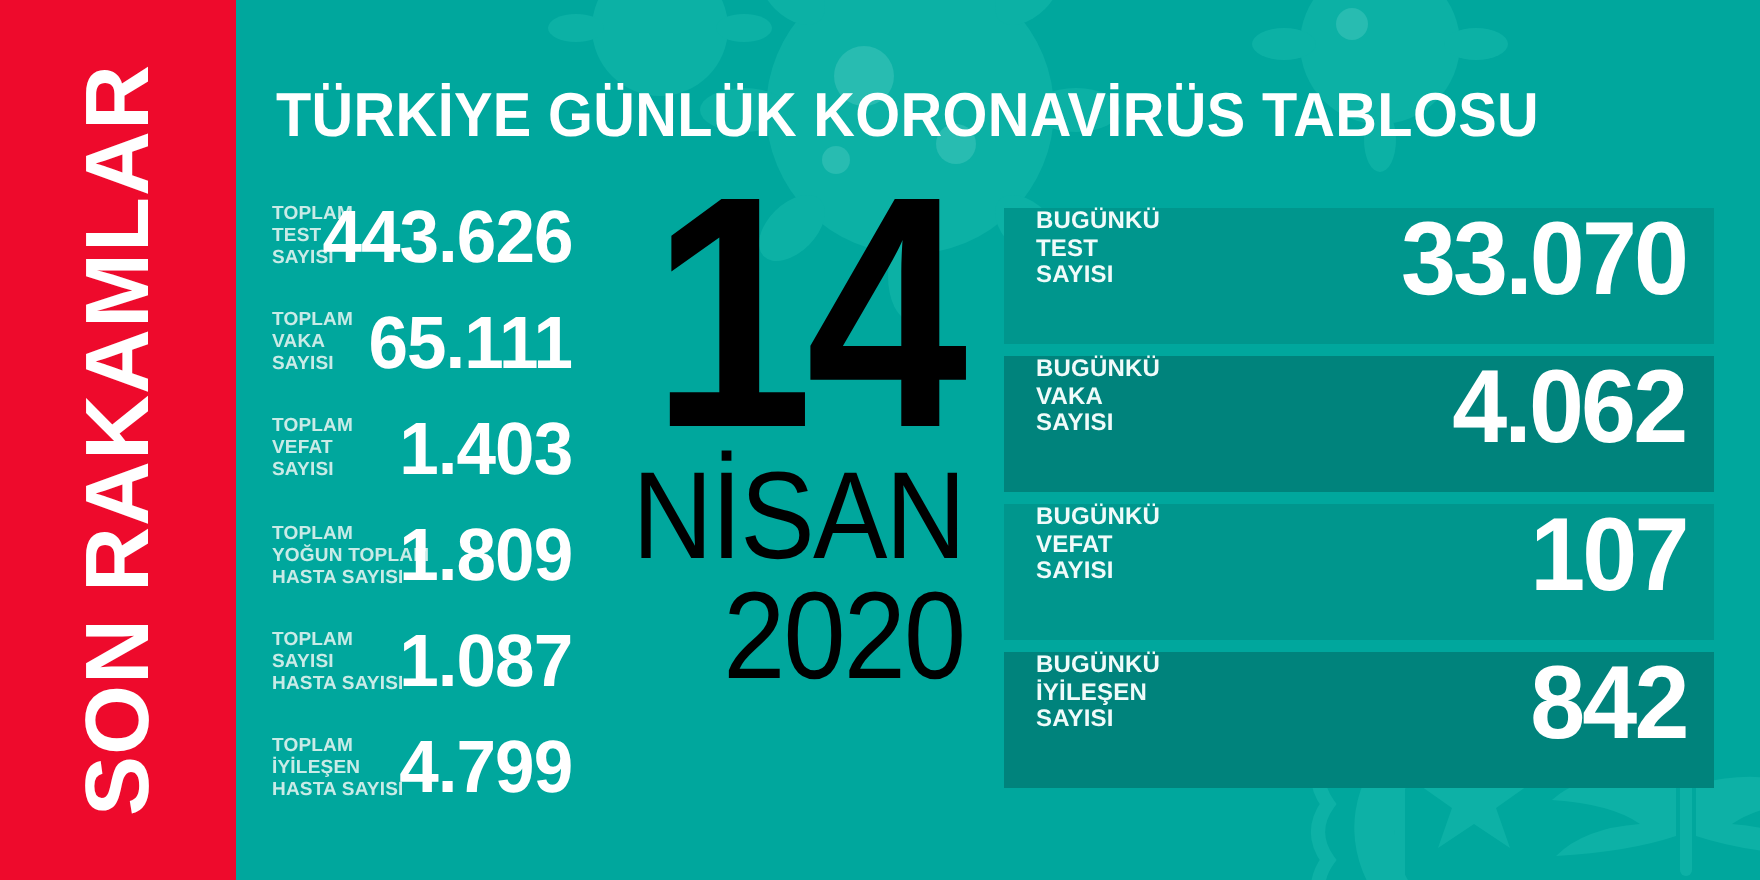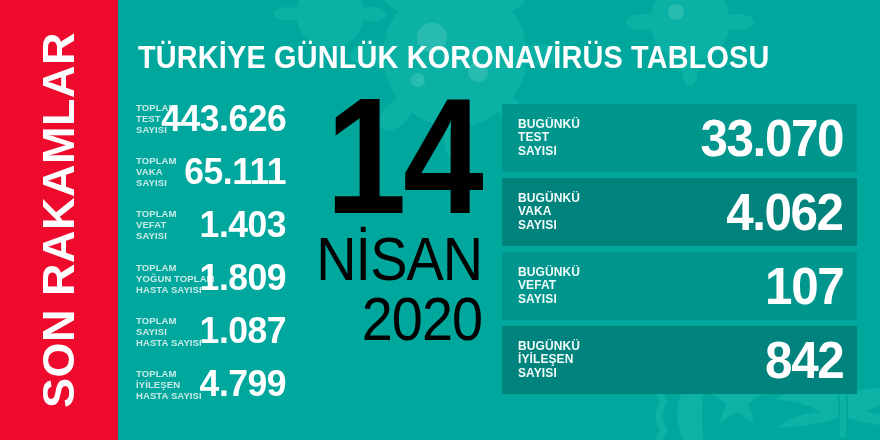--- a/index.html
+++ b/index.html
@@ -157,21 +157,21 @@
     width: 355px;
     height: 290px;
     display: flex;
     flex-direction: column;
     justify-content: space-between;
   }
   .card {
     position: relative;
     height: 68px;
     display: flex;
-    align-items: center;
+    align-items: flex-start;
     padding: 0 14px 0 16px;
   }
   .card.tone-a { background: #00968d; }
   .card.tone-b { background: #00837c; }
   .card-label {
     color: #f0fbfa;
     font-size: 12px;
     font-weight: bold;
     line-height: 13.5px;
     letter-spacing: 0.1px;

